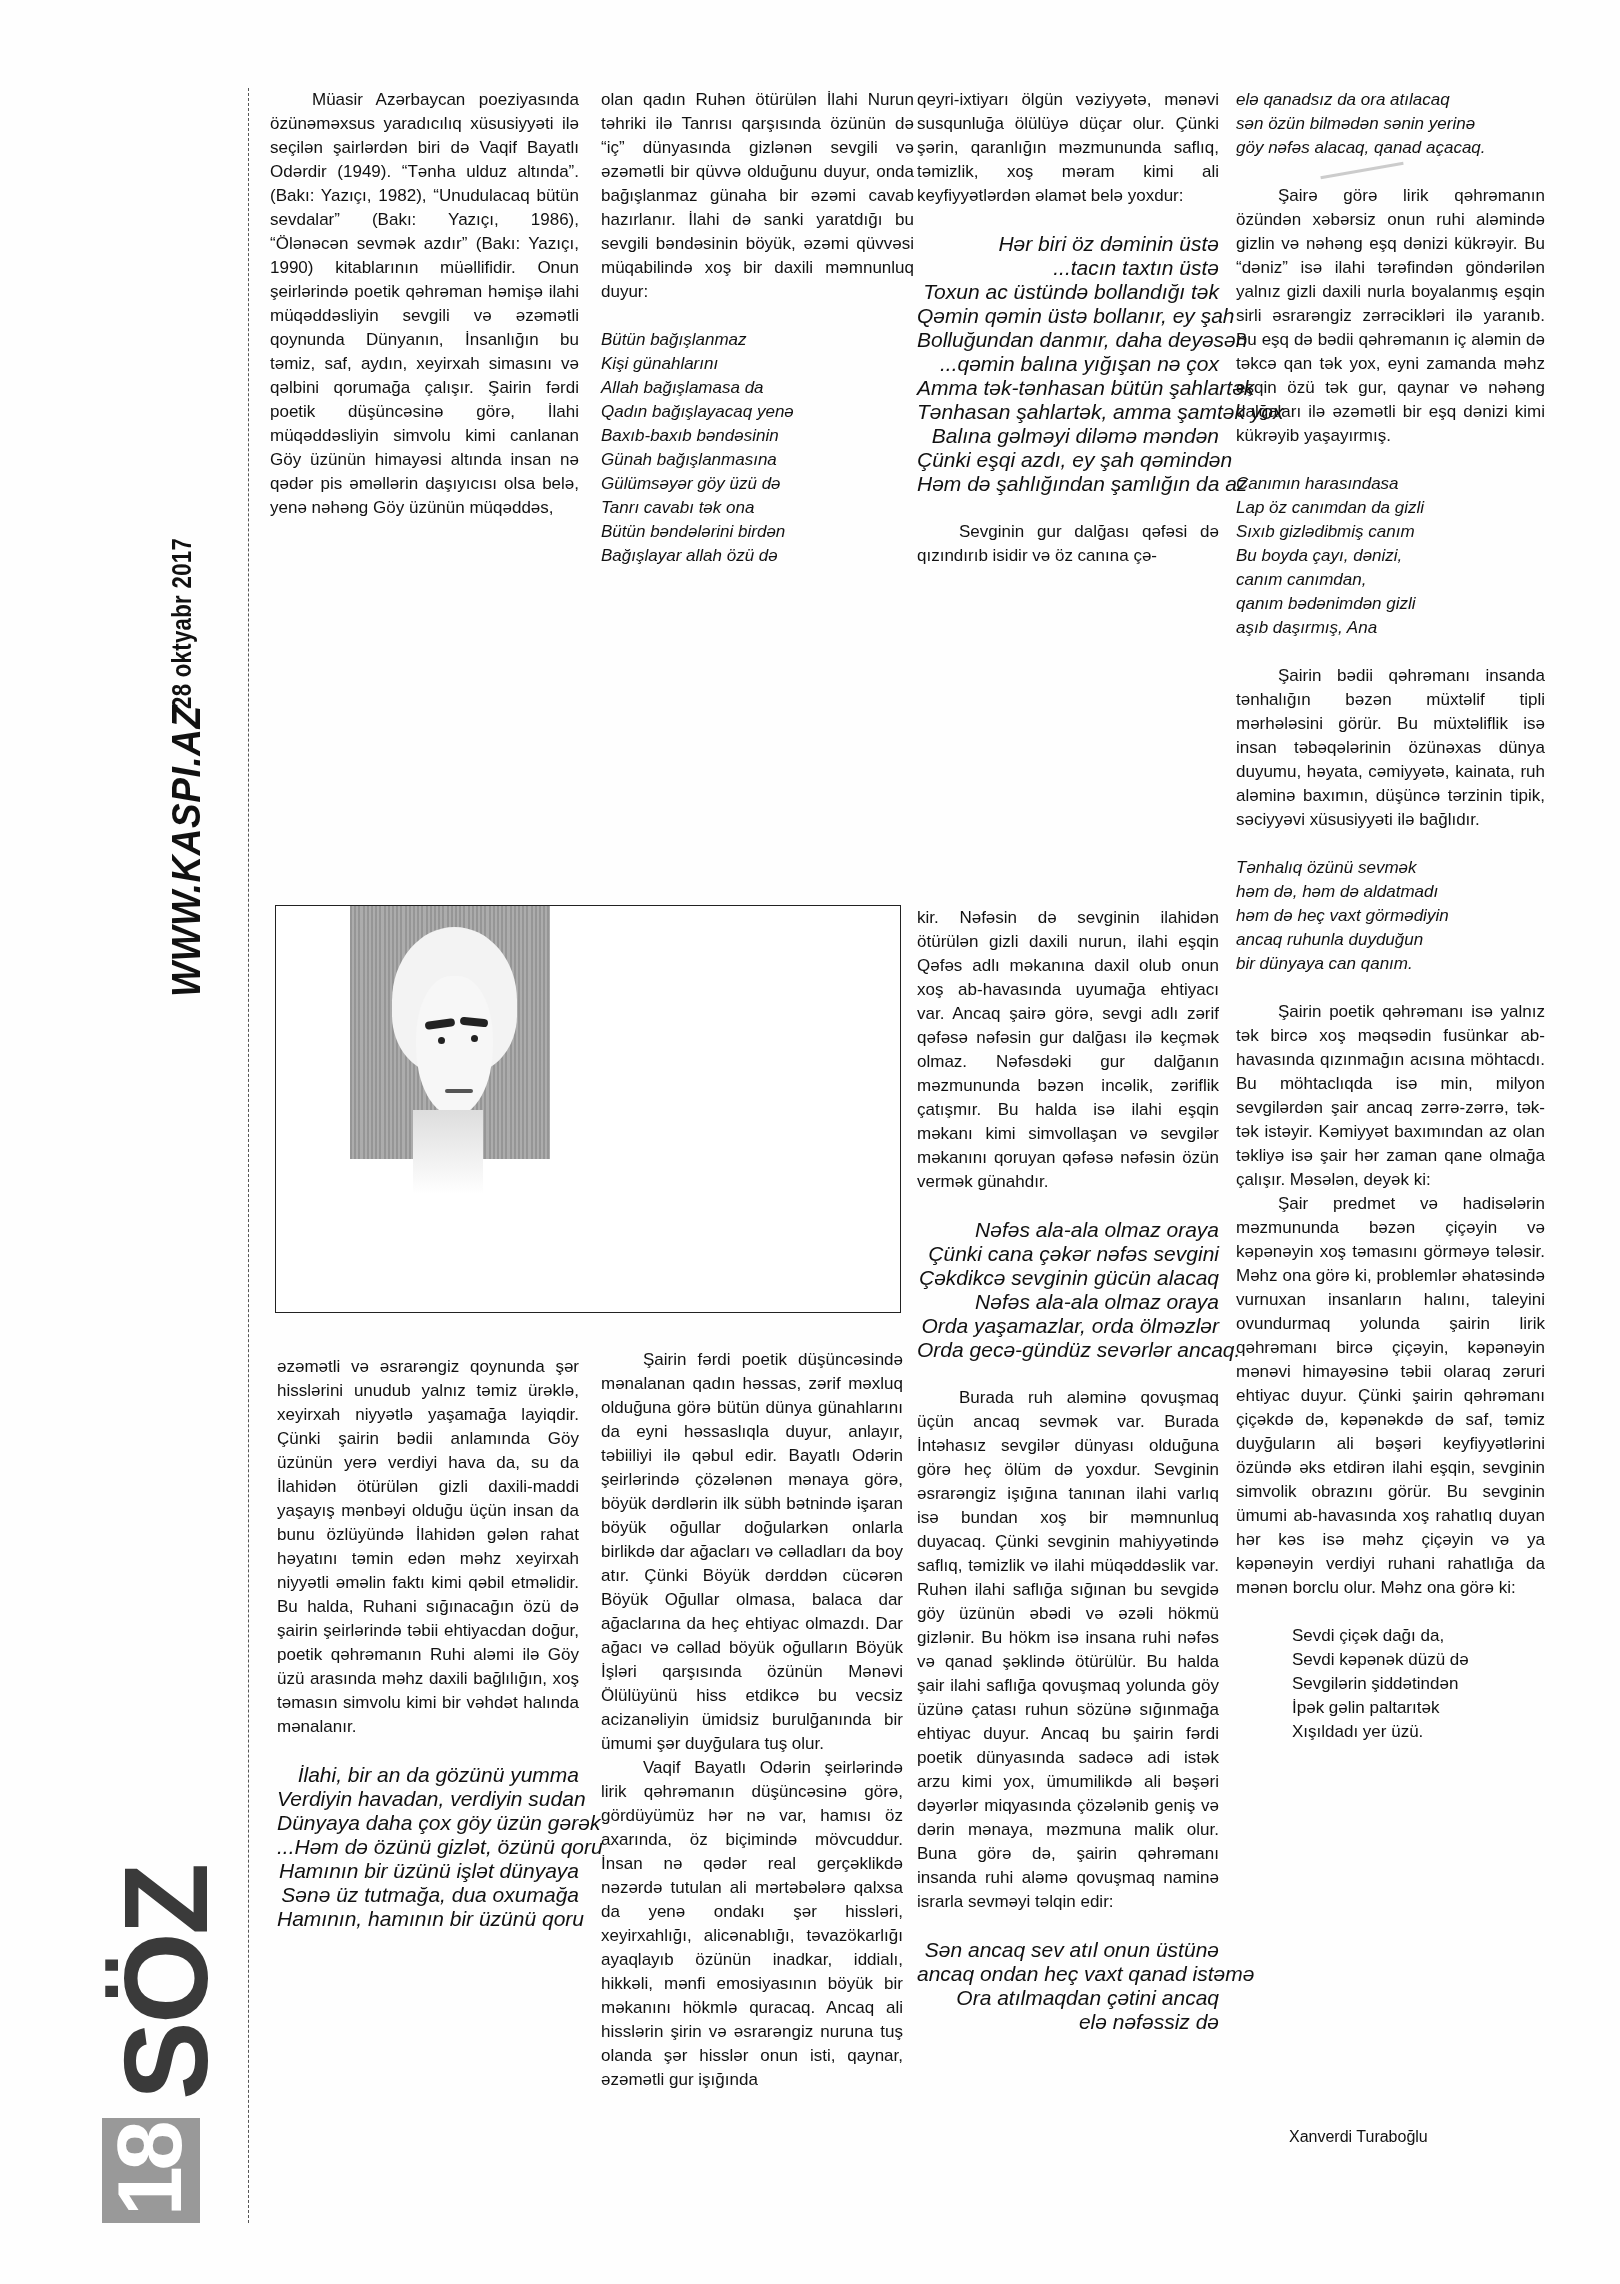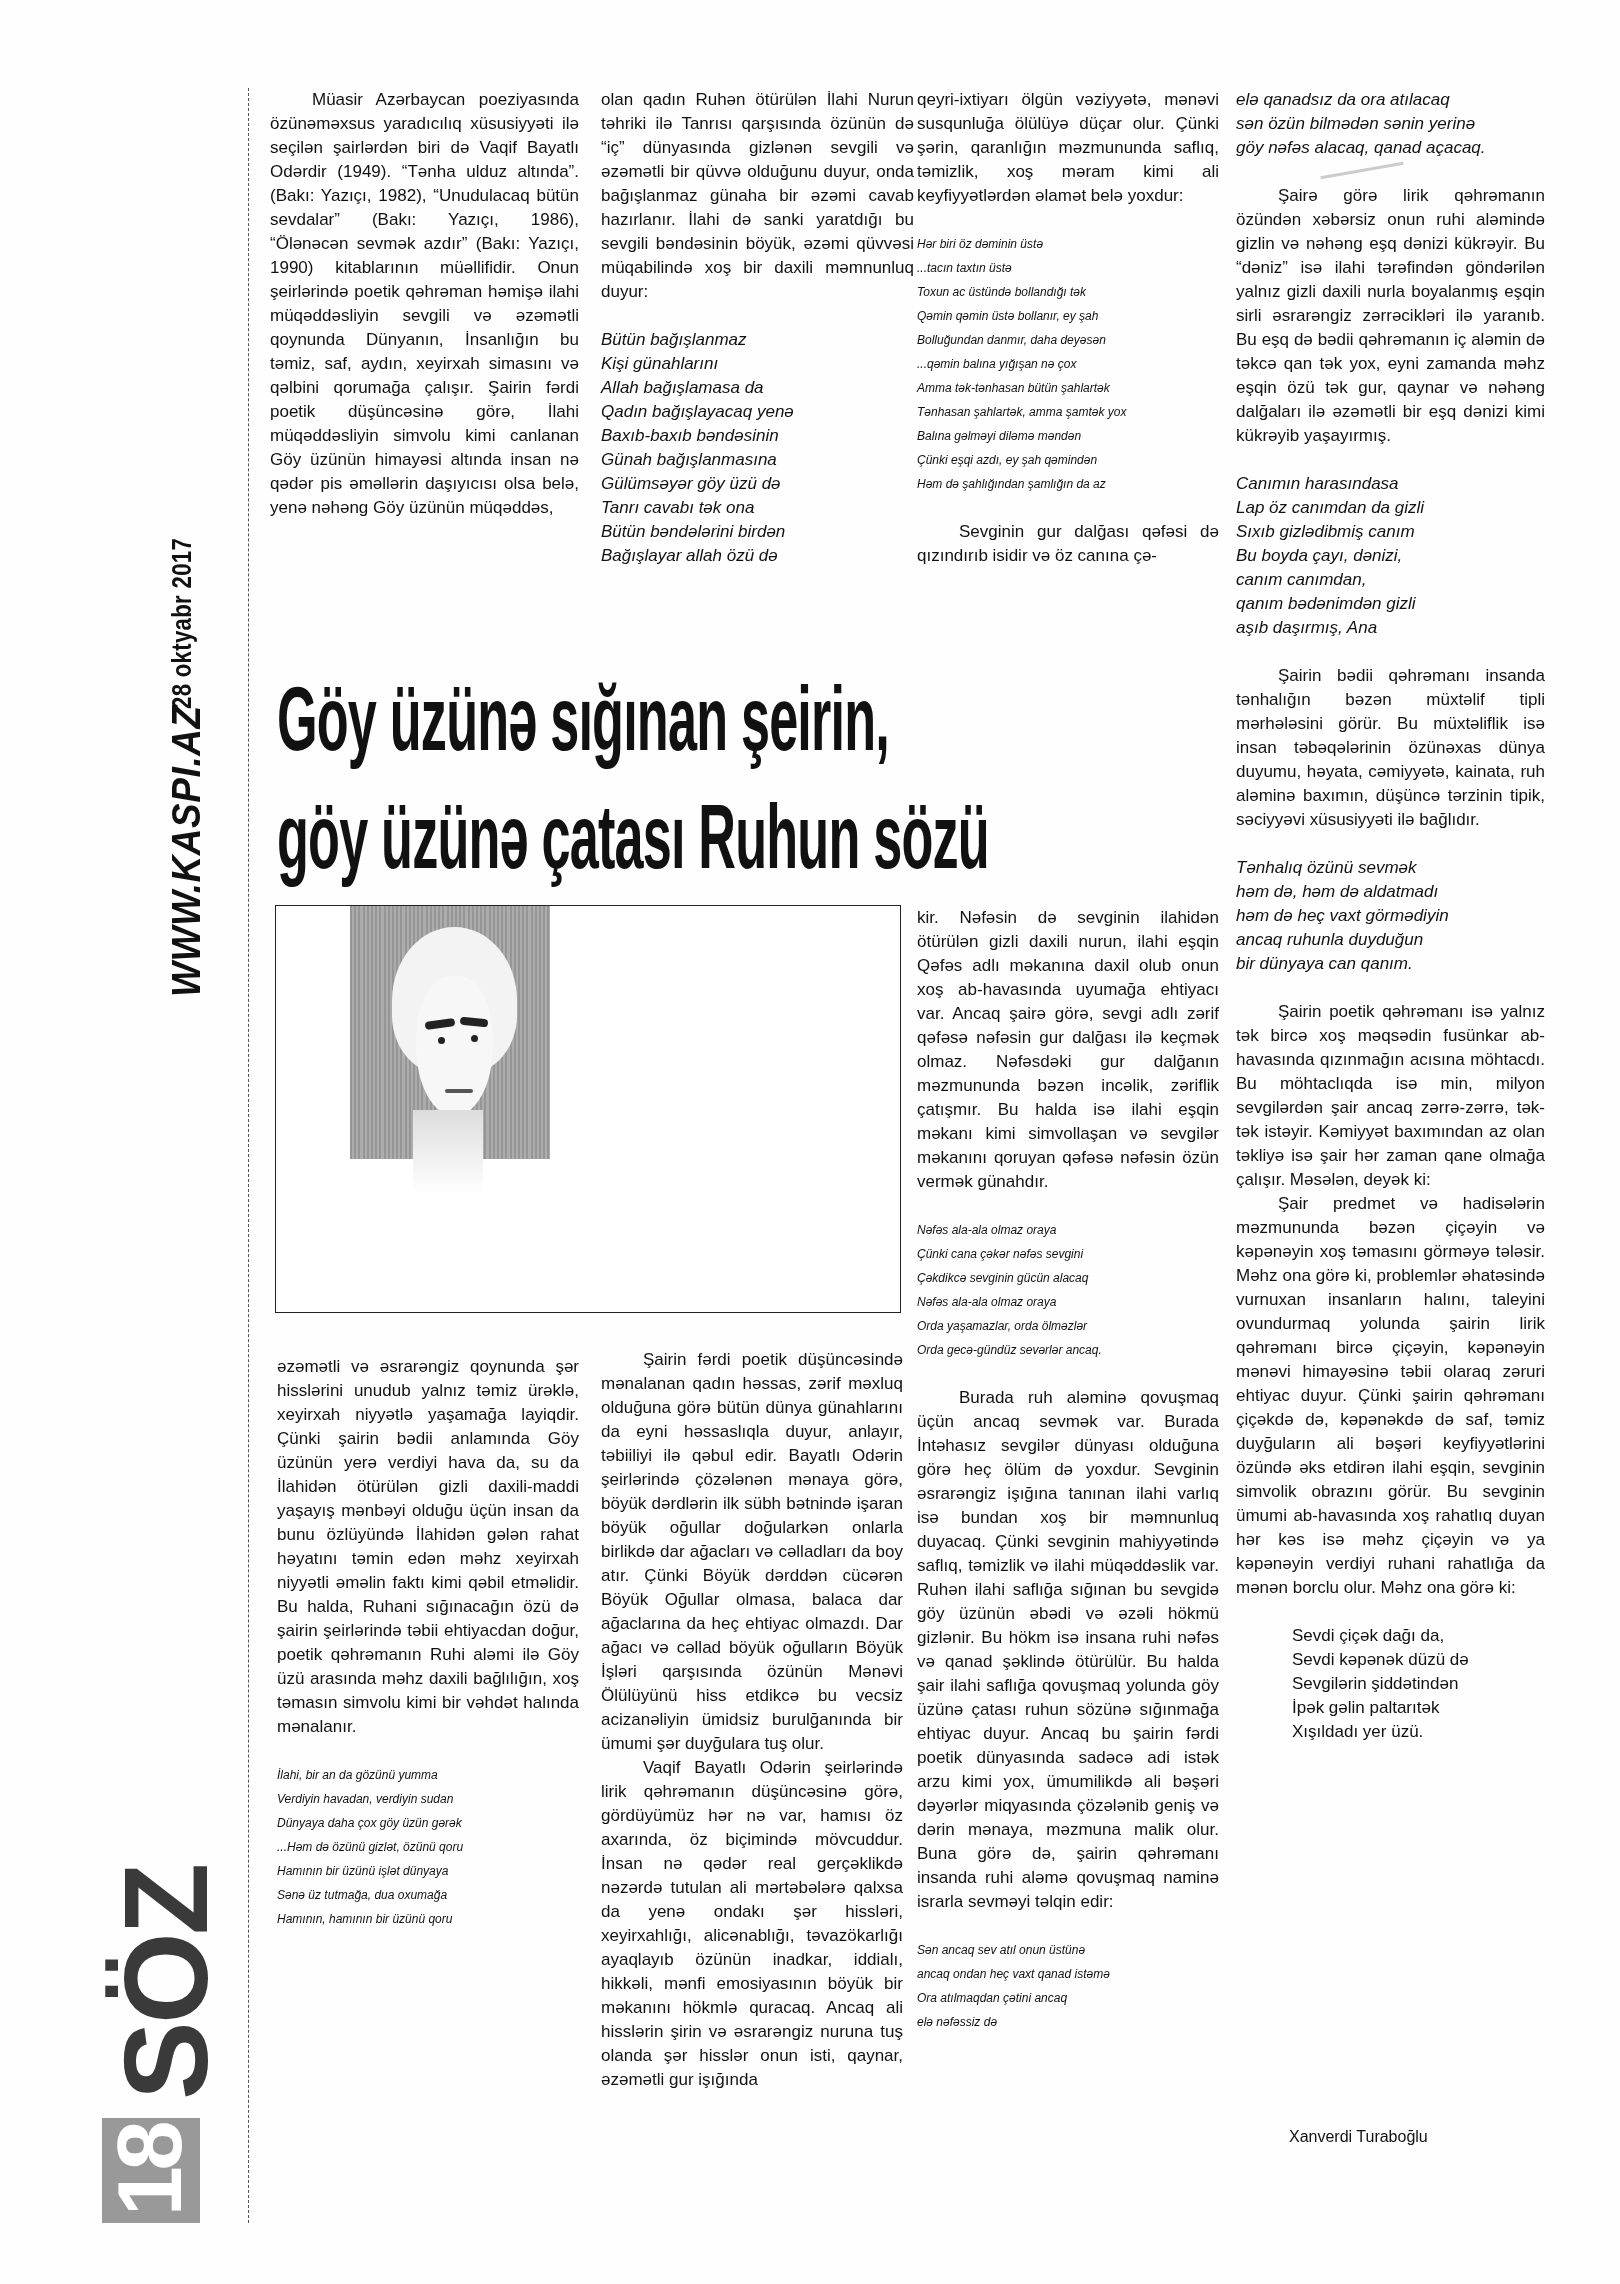--- a/index.html
+++ b/index.html
@@ -10,21 +10,21 @@
   .date{left:167px;top:709px;font-family:"Liberation Sans",sans-serif;font-weight:bold;font-size:27px;color:#111;letter-spacing:0.4px;transform:rotate(-90deg) scaleX(0.82);}
   .site{left:163px;top:997px;font-family:"Liberation Sans",sans-serif;font-weight:900;font-style:italic;font-size:41px;color:#111;letter-spacing:0.7px;transform:rotate(-90deg) scaleX(0.9);}
   .brand{left:98px;top:2100px;font-family:"Liberation Sans",sans-serif;font-weight:900;font-size:118px;color:#3a3a3a;letter-spacing:-2.8px;}
   .pageno{position:absolute;left:102px;top:2118px;width:98px;height:105px;background:#999;display:flex;align-items:center;justify-content:center;}
   .pageno span{display:block;transform:rotate(-90deg);font-family:"Liberation Sans",sans-serif;font-weight:900;font-size:90px;color:#fff;letter-spacing:-4.2px;}
   .col{position:absolute;font-size:17px;line-height:24px;text-align:justify;}
   .col p{margin:0;text-indent:42px;}
   .col p.noi{text-indent:0;}
   .col .poem{margin:24px 0;font-style:italic;text-align:left;}
   .col .poem div{white-space:nowrap;}
-  .col .poem.sm{font-size:12px;line-height:24px;}
+  .col .poem.sm{font-size:21px;line-height:24px;text-align:right;}
   .col .poem.upright{font-style:normal;padding-left:56px;}
   .c1{left:270px;top:88px;width:309px;}
   .c2{left:601px;top:88px;width:313px;}
   .c3{left:917px;top:88px;width:302px;}
   .c4{left:1236px;top:88px;width:309px;}
   .c1b{left:277px;top:1355px;width:302px;}
   .c2b{left:601px;top:1348px;width:302px;}
   .c3b{left:917px;top:906px;width:302px;}
   .headline{position:absolute;left:277px;top:660px;width:938px;font-family:"Liberation Sans",sans-serif;font-weight:900;font-size:90px;line-height:118px;letter-spacing:-1.4px;}
   .headline div{transform:scaleX(0.58);transform-origin:left center;white-space:nowrap;width:1615px;}
@@ -123,24 +123,20 @@
       <div>Sevdi çiçək dağı da,</div>
       <div>Sevdi kəpənək düzü də</div>
       <div>Sevgilərin şiddətindən</div>
       <div>İpək gəlin paltarıtək</div>
       <div>Xışıldadı yer üzü.</div>
     </div>
   </div>
 
   <div class="smudge"></div>
 
-  <div class="headline">
-    <div>Göy üzünə sığınan şeirin,</div>
-    <div>göy üzünə çatası Ruhun sözü</div>
-  </div>
 
   <div class="photo" title="portrait-photo">
     <div class="bg"></div>
     <div class="hair"></div>
     <div class="face"></div>
     <div class="neck"></div>
     <div class="brow1"></div>
     <div class="brow2"></div>
     <div class="eye1"></div>
     <div class="eye2"></div>

